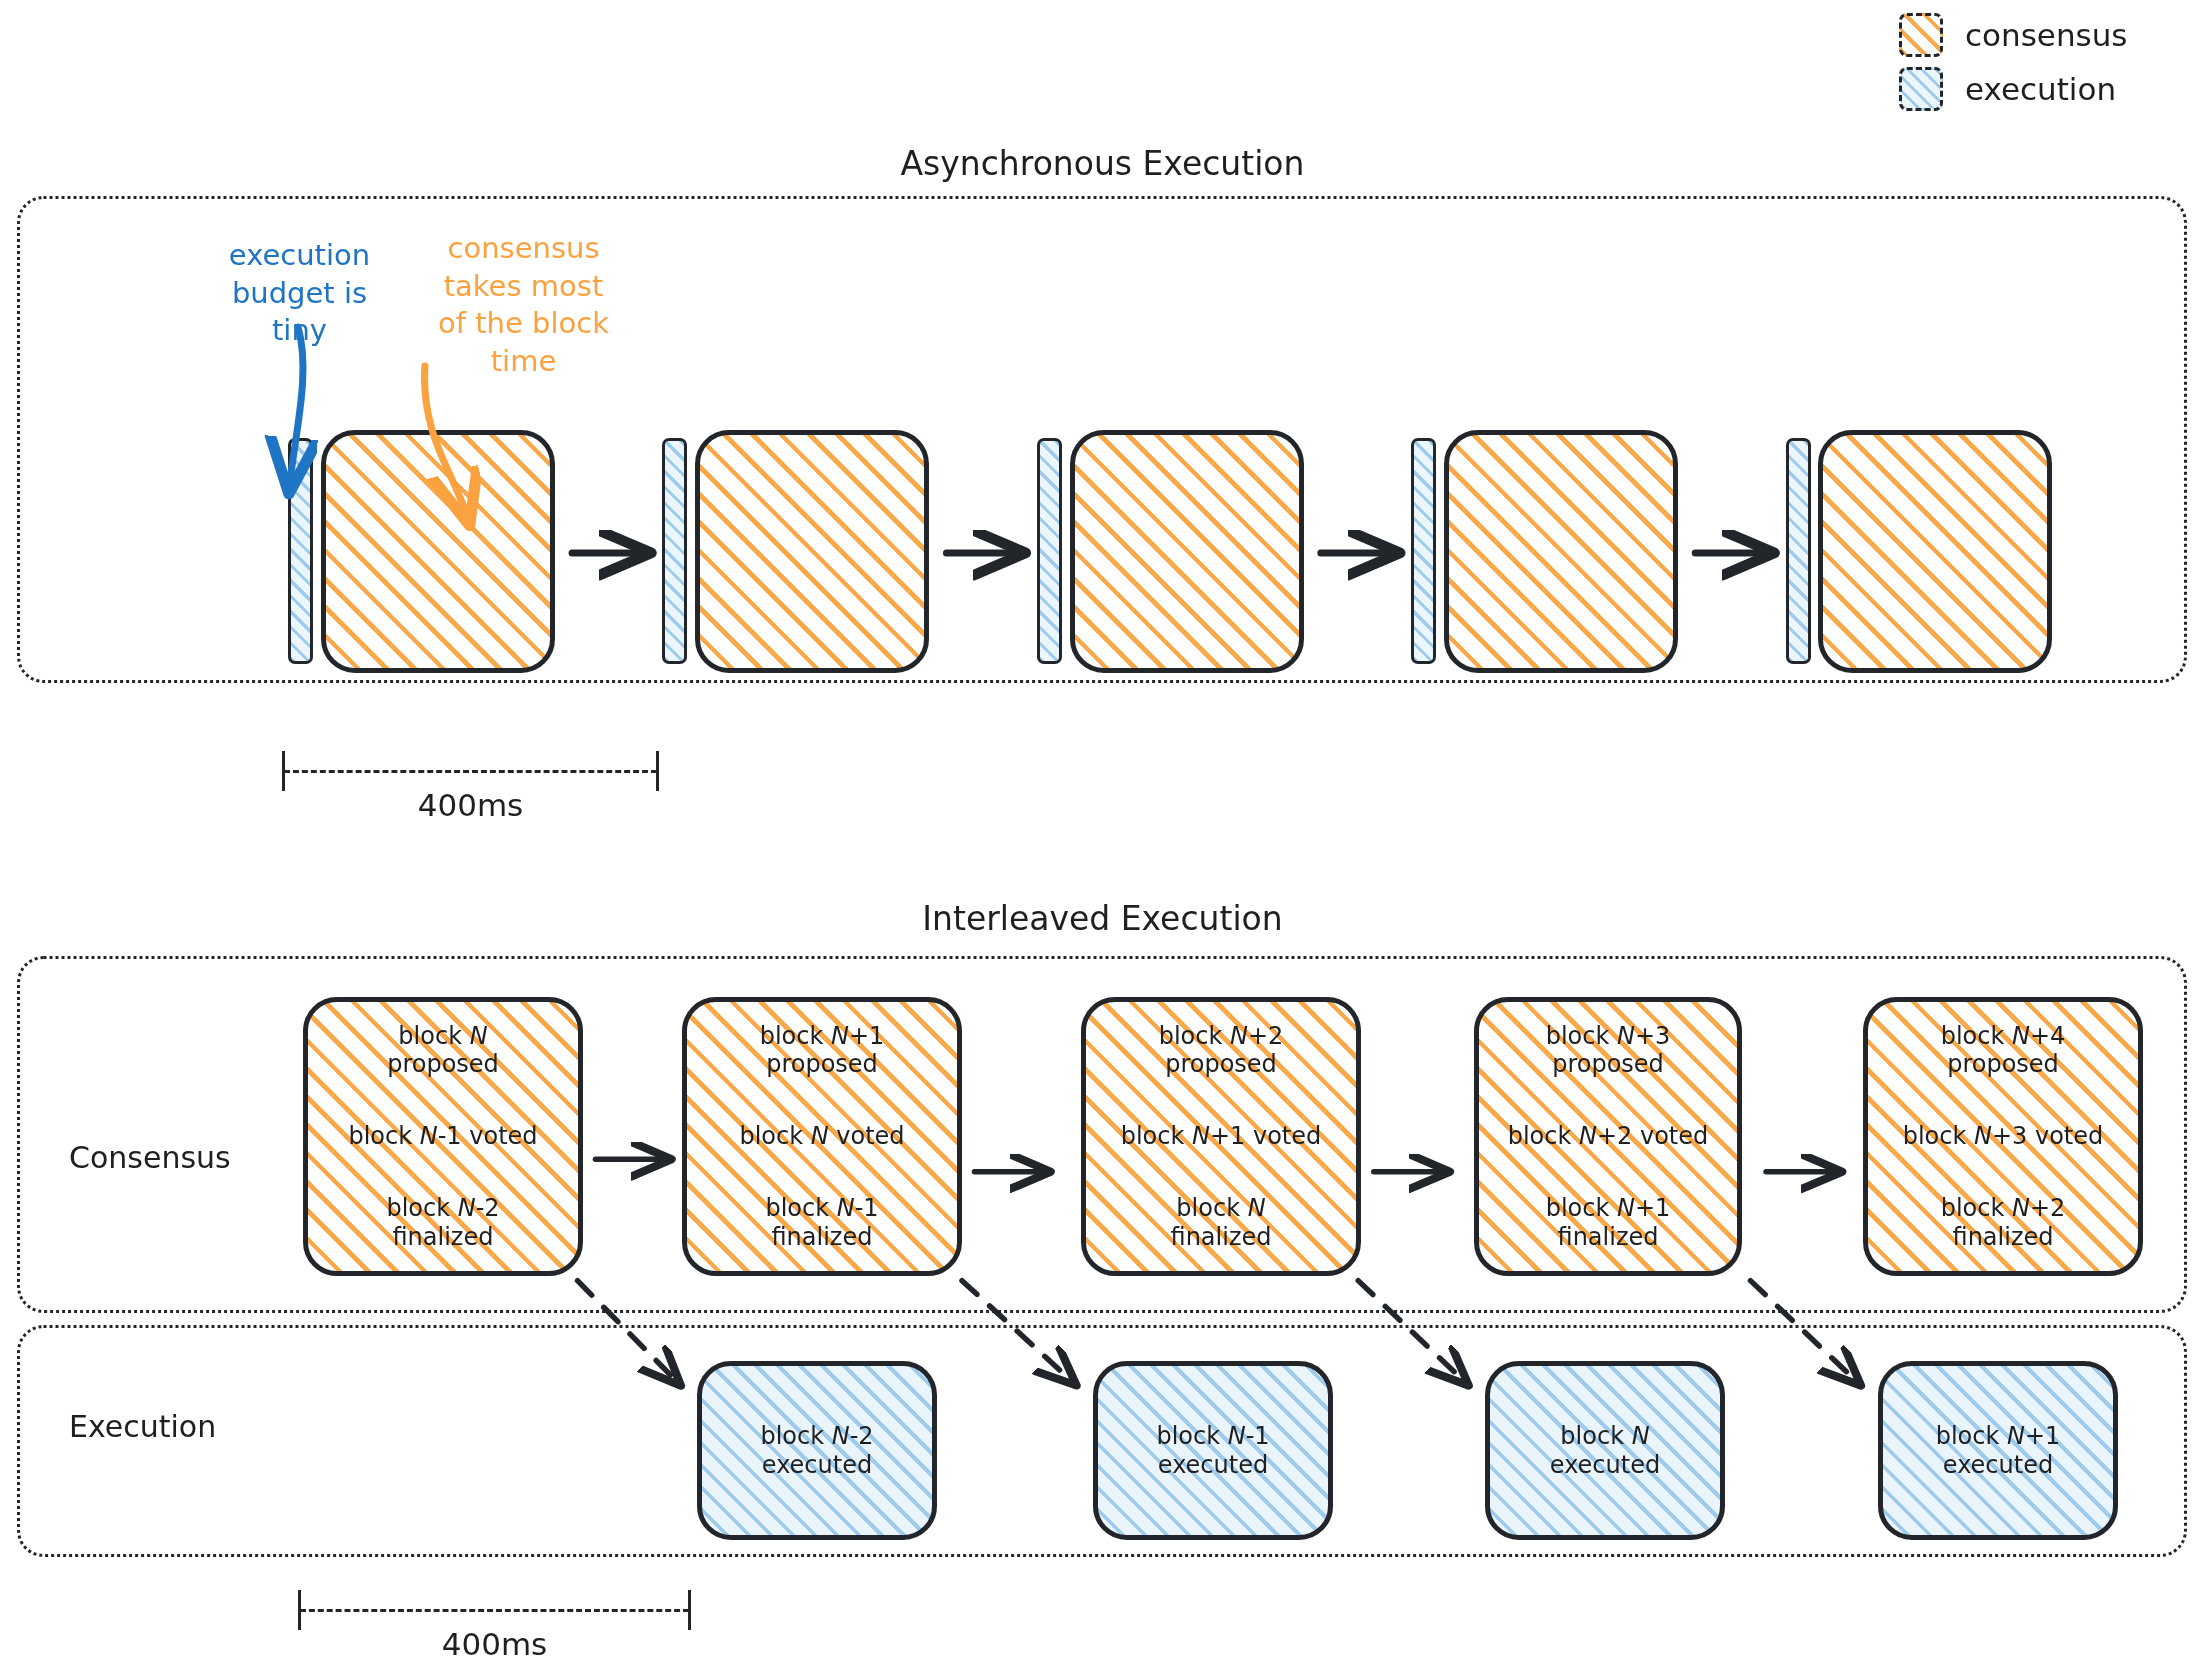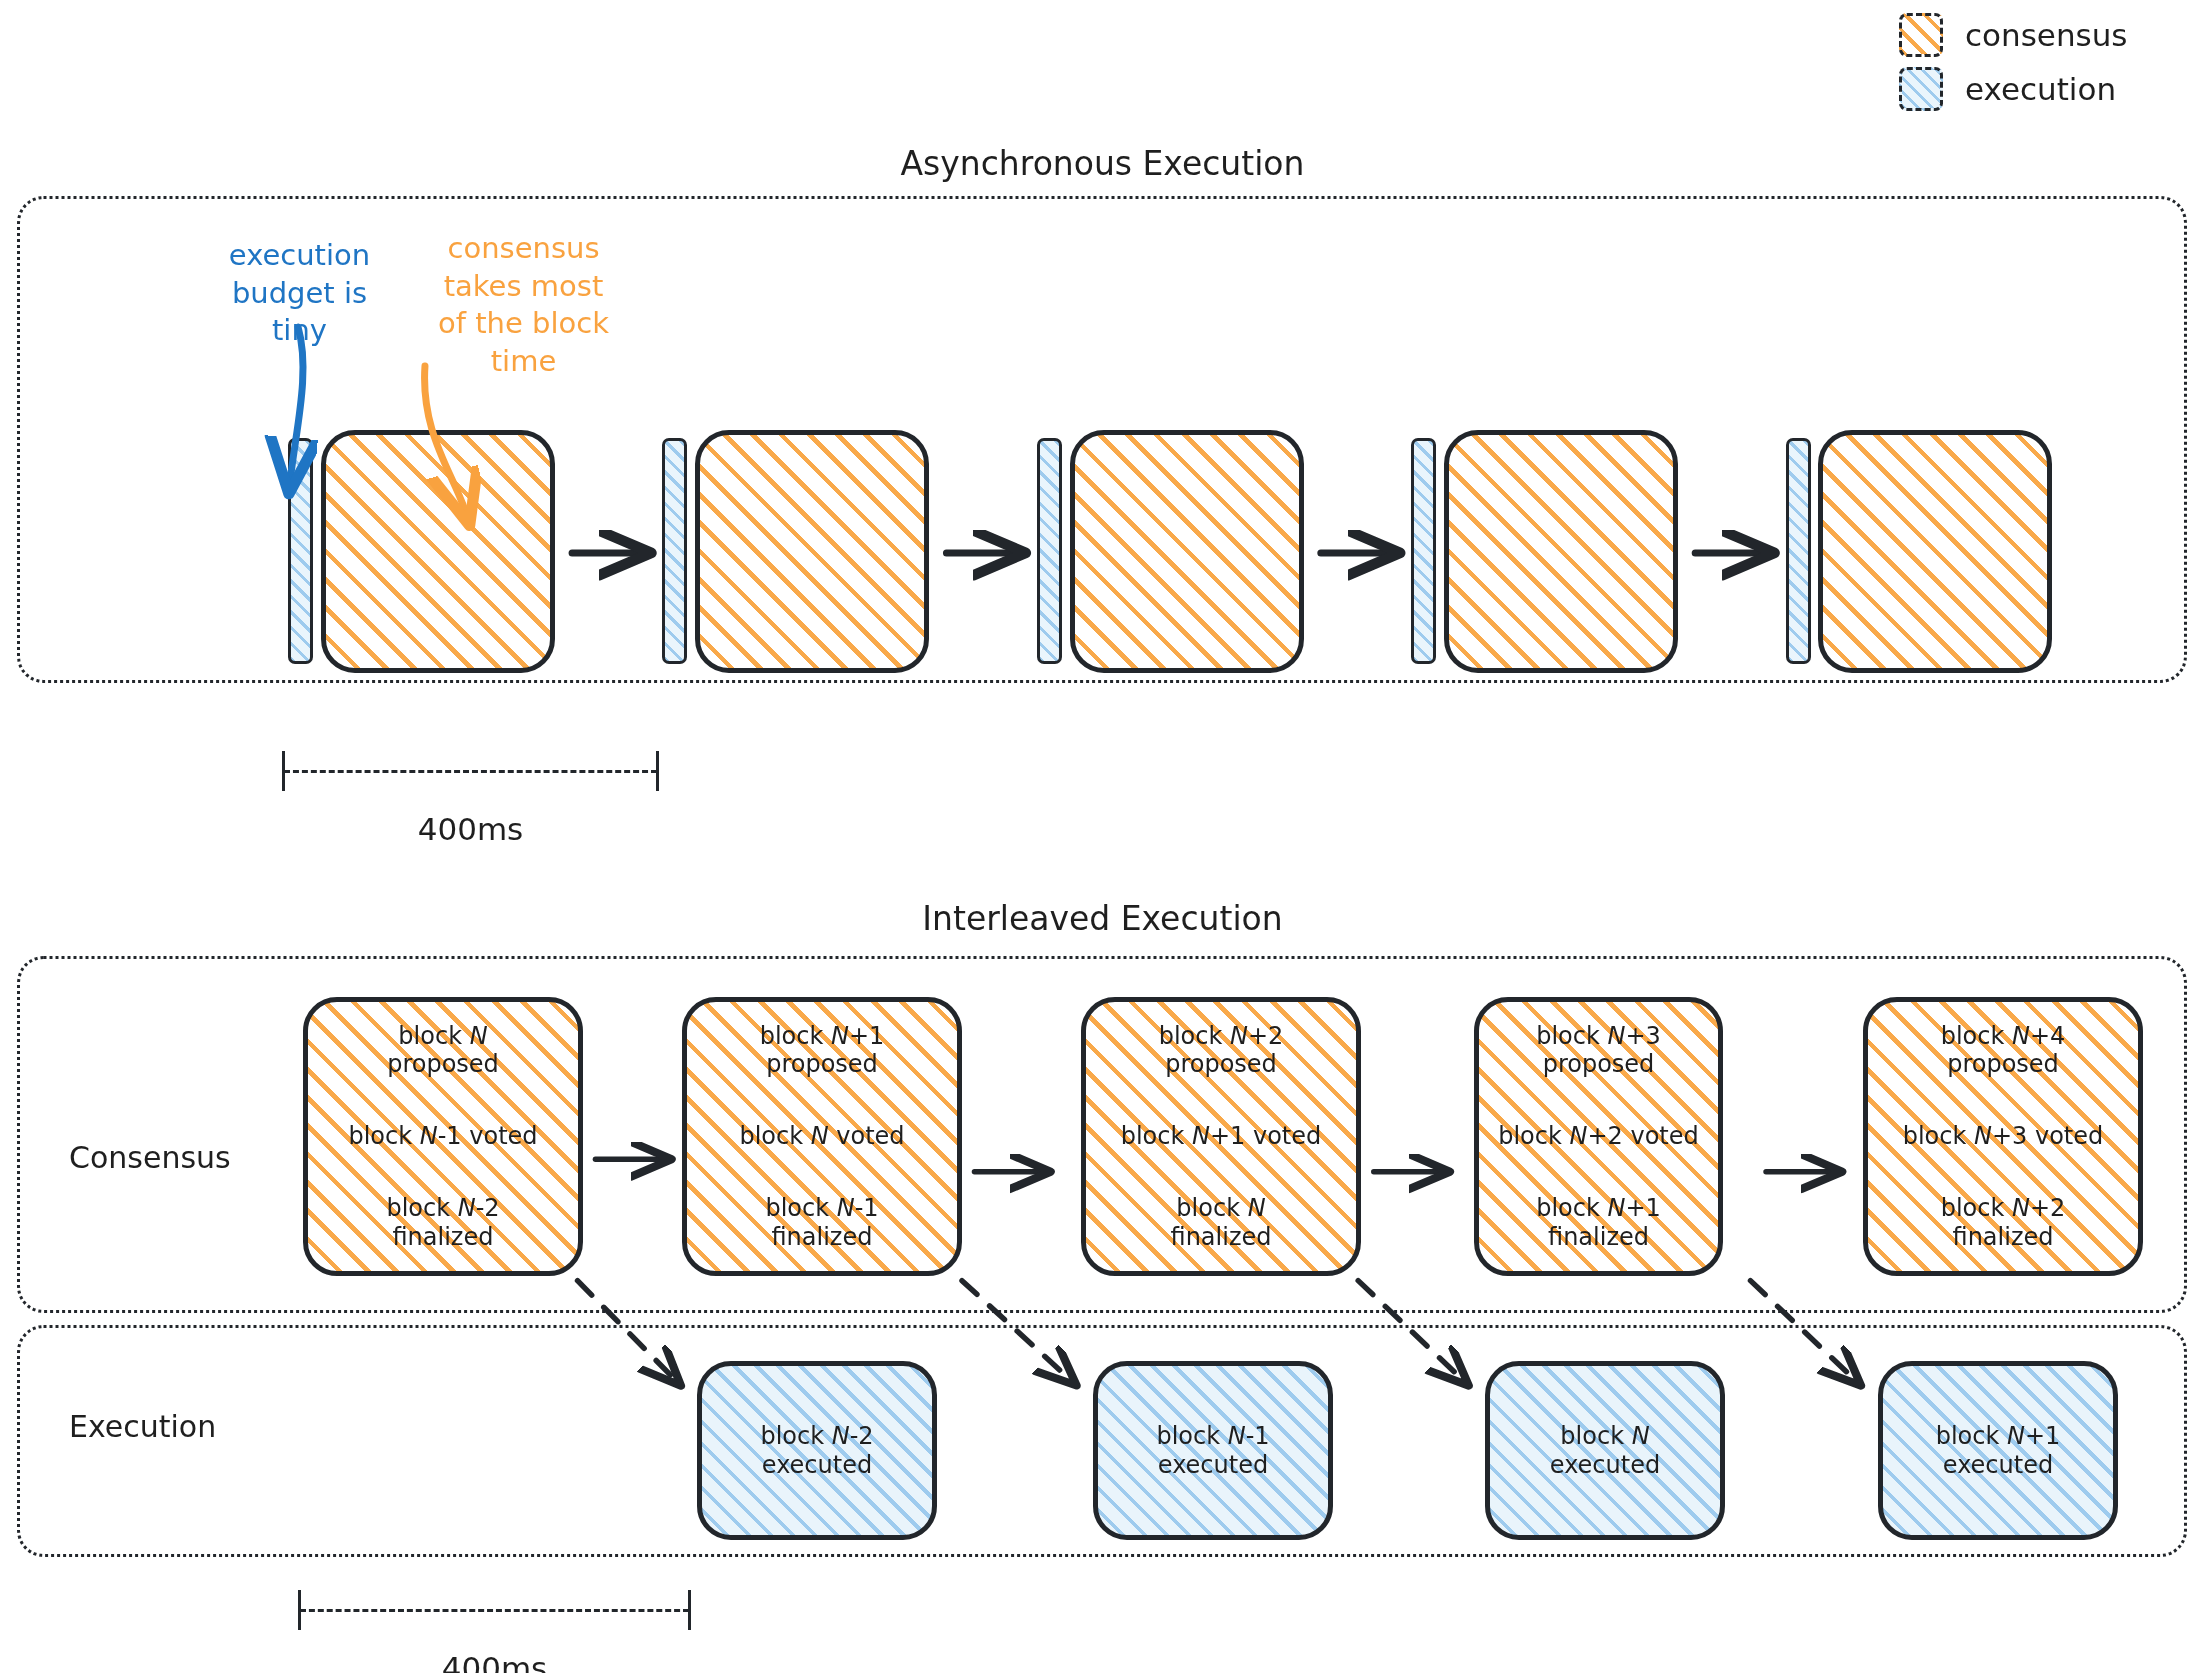--- a/index.html
+++ b/index.html
@@ -53,21 +53,21 @@
   .anno{position:absolute;font-size:29px;line-height:1.30;text-align:center;}
   .anno-exec{color:#1f75c4;}
   .anno-cons{color:#f9a23f;margin-left:32px;}
 
   
   .ruler{position:absolute;}
   .ruler .bar{position:absolute;top:18.7px;left:7.8px;right:7.8px;height:0;
               border-top:3.9px dashed #22262b;}
   .ruler .tick{position:absolute;top:0;width:0;height:40px;border-left:3.9px solid #22262b;}
   .ruler .tl{left:6.2px;} .ruler .tr{right:6.2px;}
-  .ruler .lbl{position:absolute;top:36px;width:100%;text-align:center;font-size:31px;margin-top:24px;}
+  .ruler .lbl{position:absolute;top:36px;width:100%;text-align:center;font-size:31px;}
 
   svg.overlay{position:absolute;left:0;top:0;width:2205px;height:1674px;pointer-events:none;}
 </style>
 </head>
 <body>
 
 <div id="legend">
   <div class="legend-row">
     <span class="legend-swatch sw-consensus"></span>
     <span class="legend-label">consensus</span>
@@ -148,21 +148,21 @@
     <span>block <em>N</em>+2</span><br>
     <span>proposed</span>
   </div>
   <div class="blk-line l2">block <em>N</em>+1 voted</div>
   <div class="blk-line l3">
     <span>block <em>N</em></span><br>
     <span>finalized</span>
   </div>
 </div>
 
-<div class="cblock" style="left:1474px;top:997px;width:249px;height:279px;">
+<div class="cblock" style="left:1474px;top:997px;width:268px;height:279px;">
   <div class="blk-line l1">
     <span>block <em>N</em>+3</span><br>
     <span>proposed</span>
   </div>
   <div class="blk-line l2">block <em>N</em>+2 voted</div>
   <div class="blk-line l3">
     <span>block <em>N</em>+1</span><br>
     <span>finalized</span>
   </div>
 </div>

